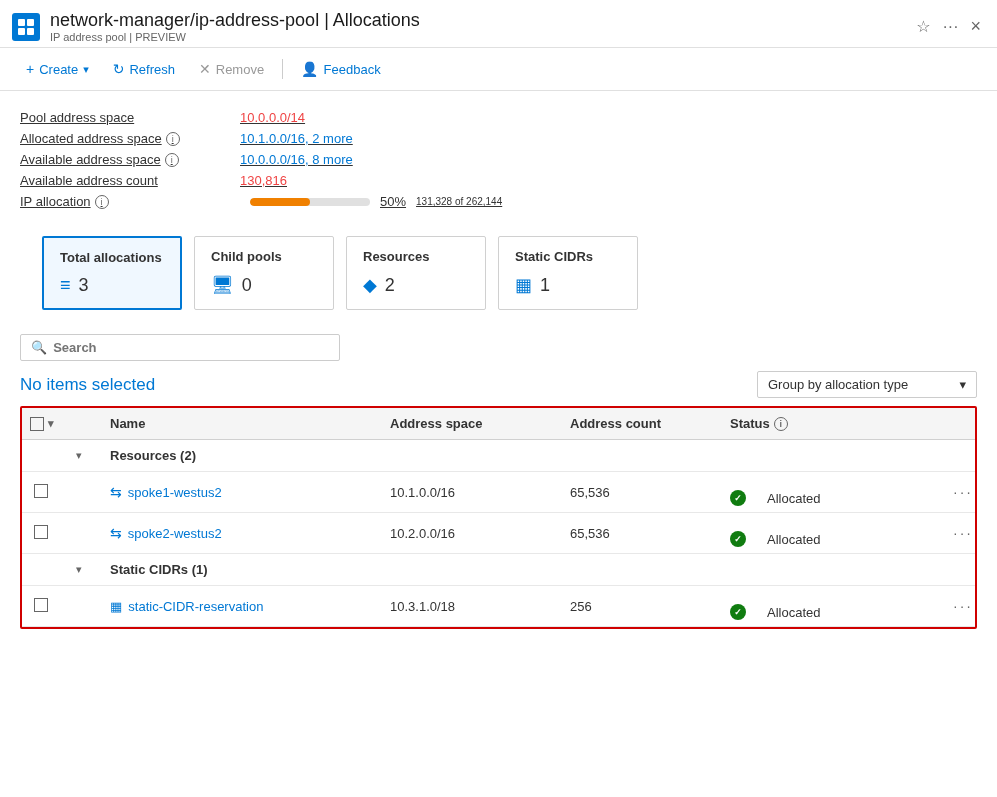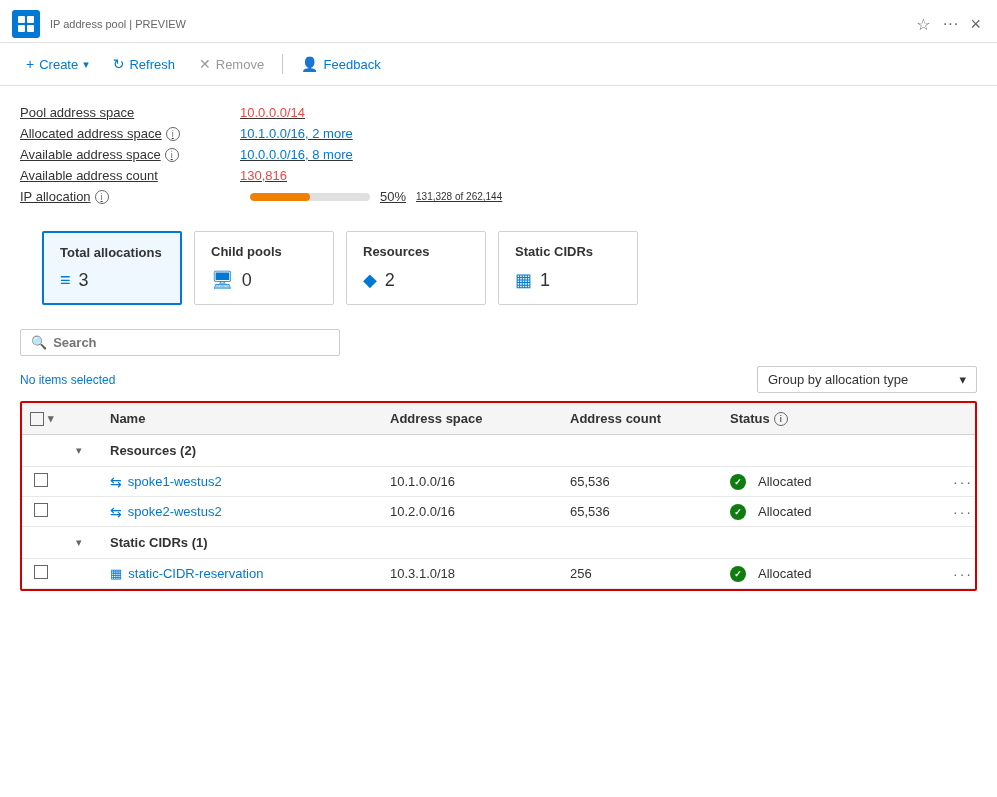--- a/index.html
+++ b/index.html
@@ -55,21 +55,21 @@
     .list-section { padding: 12px 20px; }
     .search-row { display: flex; align-items: center; margin-bottom: 10px; }
     .search-box {
       display: flex; align-items: center; gap: 6px;
       border: 1px solid #ccc; padding: 5px 10px; width: 320px; border-radius: 2px;
     }
     .search-box input { border: none; outline: none; font-size: 13px; width: 100%; color: #333; font-weight: bold; }
     .search-icon { color: #666; font-size: 13px; }
 
     .list-toolbar { display: flex; align-items: center; justify-content: space-between; margin-bottom: 8px; }
-    .no-items { font-size: 12px; color: #0078d4; }
+    .no-items { font-size: 17px; color: #0078d4; }
     .group-by-select {
       display: flex; align-items: center;
       border: 1px solid #ccc; padding: 5px 10px; font-size: 13px;
       cursor: pointer; min-width: 220px; justify-content: space-between;
       background: white; border-radius: 2px;
     }
 
     .table-wrapper { border: 2px solid #d00000; border-radius: 2px; overflow: hidden; }
     .table-header {
       display: grid; grid-template-columns: 50px 30px 280px 180px 160px 1fr;
@@ -84,41 +84,42 @@
     }
     .group-label { font-size: 13px; font-weight: 600; color: #333; padding-left: 4px; }
 
     .data-row {
       display: grid; grid-template-columns: 50px 30px 280px 180px 160px 1fr 30px;
       padding: 6px 0; border-bottom: 1px solid #e8e8e8; align-items: center;
       background: #fff;
     }
     .cell { padding: 0 8px; font-size: 13px; color: #333; }
     .cell.link { color: #0078d4; cursor: pointer; display: flex; align-items: center; gap: 6px; }
-    .status-badge { display: flex; align-items: center; gap: 12px; color: #333; }
+    .status-badge { display: flex; align-items: center; gap: 21px; color: #333; margin-top: 12px; }
     .status-dot { width: 16px; height: 16px; border-radius: 50%; background: #107c10; display: flex; align-items: center; justify-content: center; }
     .status-dot::after { content: '✓'; color: white; font-size: 9px; font-weight: bold; }
     .checkbox { width: 14px; height: 14px; border: 1px solid #666; display: inline-block; cursor: pointer; }
     .chevron { color: #666; cursor: pointer; font-size: 11px; }
     .dots { color: #666; cursor: pointer; letter-spacing: 2px; font-size: 14px; }
   </style>
 </head>
 <body>
 
 <div class="title-bar">
   <div class="title-left">
     <div class="app-icon">
       <svg viewBox="0 0 20 20" xmlns="http://www.w3.org/2000/svg">
         <rect x="2" y="2" width="7" height="7" rx="1"></rect>
         <rect x="11" y="2" width="7" height="7" rx="1"></rect>
         <rect x="2" y="11" width="7" height="7" rx="1"></rect>
         <rect x="11" y="11" width="7" height="7" rx="1"></rect>
       </svg>
     </div>
     <div class="title-text">
+      <h1>network-manager/ip-address-pool | Allocations</h1>
       <div class="subtitle">IP address pool | PREVIEW</div>
     </div>
   </div>
   <div class="title-icons">
     <span>☆</span>
     <span>···</span>
     <span style="font-size:18px;">×</span>
   </div>
 </div>
 

